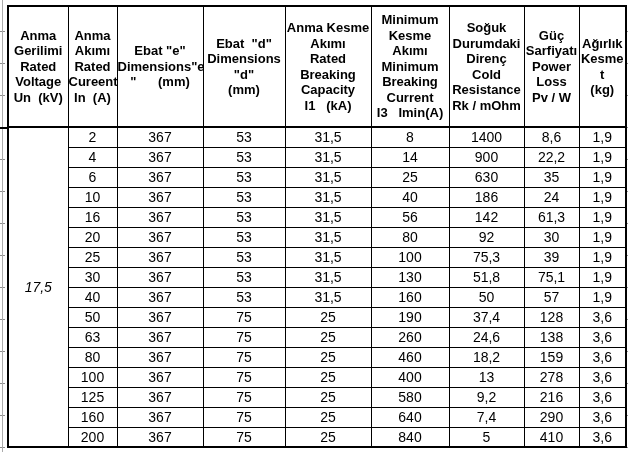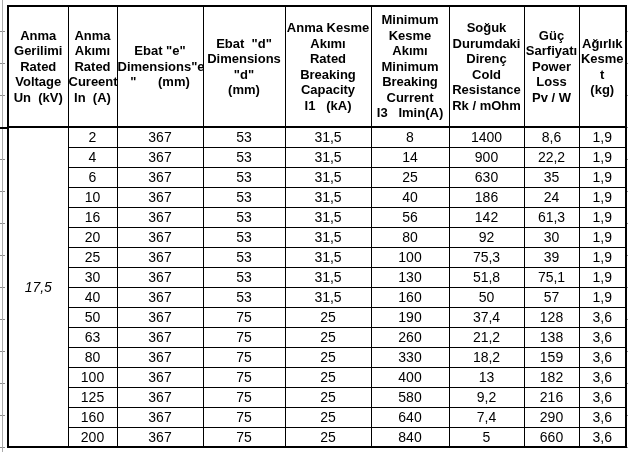--- a/index.html
+++ b/index.html
@@ -250,42 +250,42 @@
           <td>37,4</td>
           <td>128</td>
           <td>3,6</td>
         </tr>
         <tr>
           <td>63</td>
           <td>367</td>
           <td>75</td>
           <td>25</td>
           <td>260</td>
-          <td>21,2</td>
+          <td>24,6</td>
           <td>138</td>
           <td>3,6</td>
         </tr>
         <tr>
           <td>80</td>
           <td>367</td>
           <td>75</td>
           <td>25</td>
-          <td>330</td>
+          <td>460</td>
           <td>18,2</td>
           <td>159</td>
           <td>3,6</td>
         </tr>
         <tr>
           <td>100</td>
           <td>367</td>
           <td>75</td>
           <td>25</td>
           <td>400</td>
           <td>13</td>
-          <td>182</td>
+          <td>278</td>
           <td>3,6</td>
         </tr>
         <tr>
           <td>125</td>
           <td>367</td>
           <td>75</td>
           <td>25</td>
           <td>580</td>
           <td>9,2</td>
           <td>216</td>
@@ -301,18 +301,18 @@
           <td>290</td>
           <td>3,6</td>
         </tr>
         <tr>
           <td>200</td>
           <td>367</td>
           <td>75</td>
           <td>25</td>
           <td>840</td>
           <td>5</td>
-          <td>660</td>
+          <td>410</td>
           <td>3,6</td>
         </tr>
       </tbody>
   </table>
 </div>
 
 </body></html>

